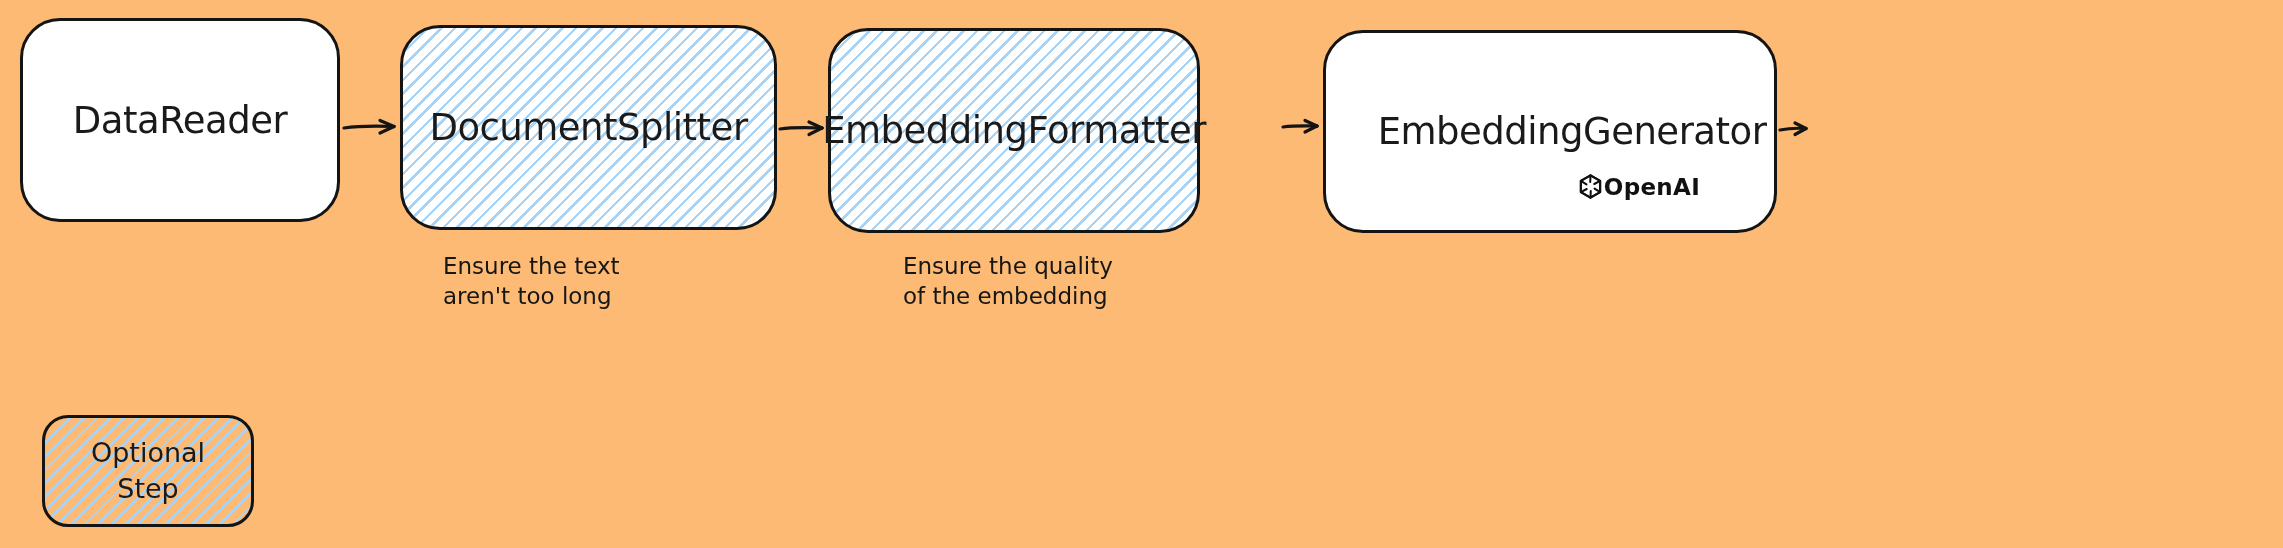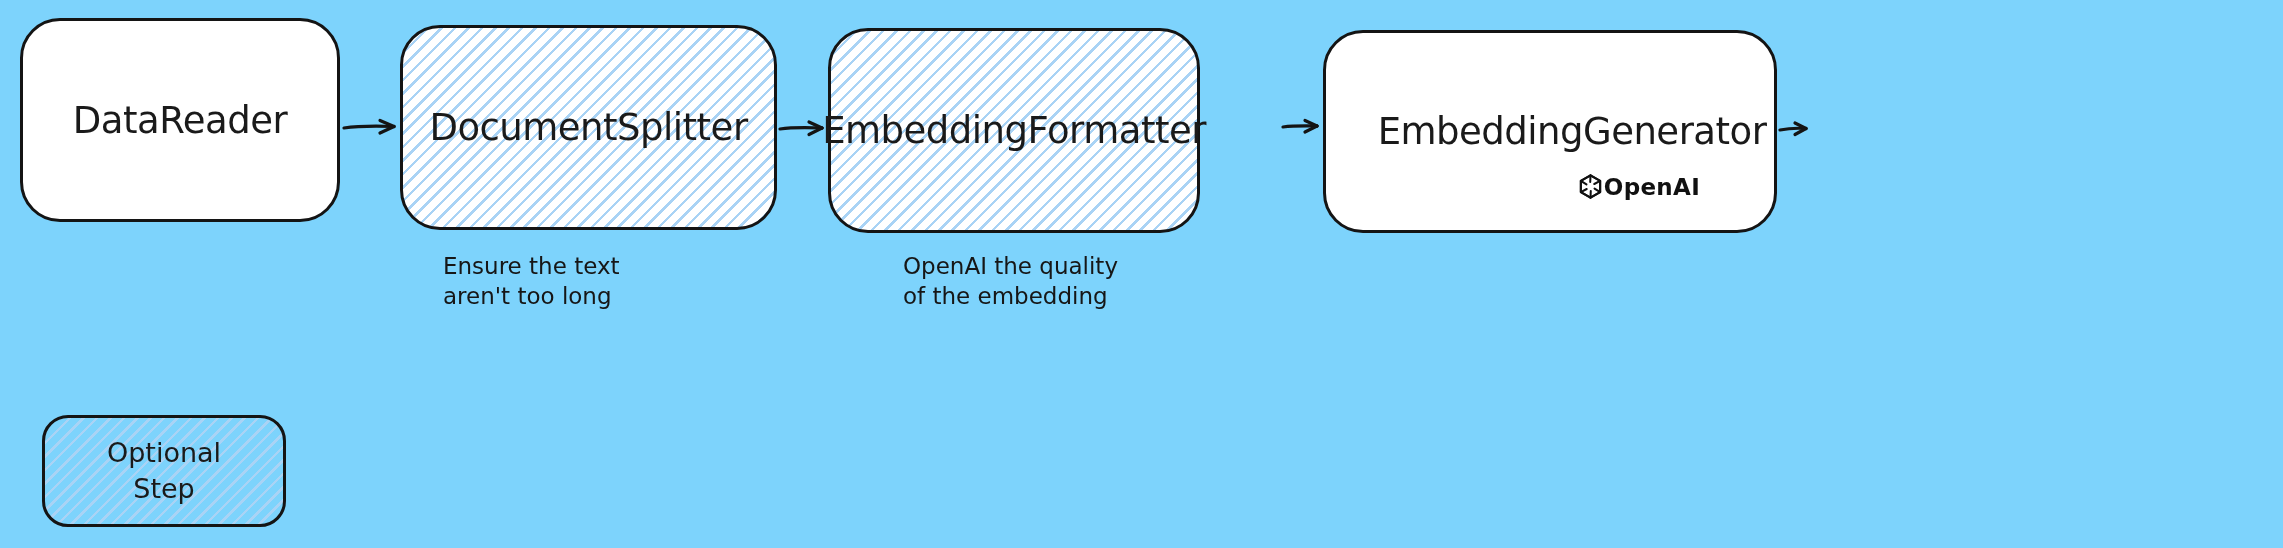--- a/index.html
+++ b/index.html
@@ -1,20 +1,20 @@
 <!DOCTYPE html>
 <html><head>
 <meta charset="utf-8">
 <style>
   html, body { margin: 0; padding: 0; background: #ffffff; }
   .canvas {
     position: relative;
     width: 2283px;
     height: 548px;
-    background: #7dd3fc;
+    background: #fdba74;
     font-family: "DejaVu Sans", sans-serif;
     color: #1a1a1a;
     overflow: hidden;
     text-decoration: underline;
   }
   .node {
     position: absolute;
     border: 3.5px solid #141414;
     border-radius: 40px;
     background: #ffffff;
@@ -56,21 +56,21 @@
     line-height: 1.3;
     white-space: pre-line;
     color: #161616;
   }
   .note1 { left: 443px; top: 252px; }
   .note2 { left: 903px; top: 252px; }
 
   .legend {
     position: absolute;
     left: 42px; top: 415px;
-    width: 244px; height: 112px;
+    width: 212px; height: 112px;
     border: 3.5px solid #141414;
     border-radius: 26px;
     display: flex;
     align-items: center;
     justify-content: center;
     box-sizing: border-box;
   }
   .legend-label {
     font-size: 27px;
     line-height: 1.35;
@@ -159,21 +159,21 @@
       <path d="M2 18 C 12 16, 20 16, 28 16.5"></path>
       <path d="M28 16.5 L17 11"></path>
       <path d="M28 16.5 L17 22.5"></path>
     </g>
   </svg>
 
 
   <div class="note note1">Ensure the text
 aren't too long</div>
 
-  <div class="note note2">OpenAI the quality
+  <div class="note note2">Ensure the quality
 of the embedding</div>
 
   <div class="legend hatched">
     <span class="legend-label">Optional
 Step</span>
   </div>
 
 </div>
 
 </body></html>

